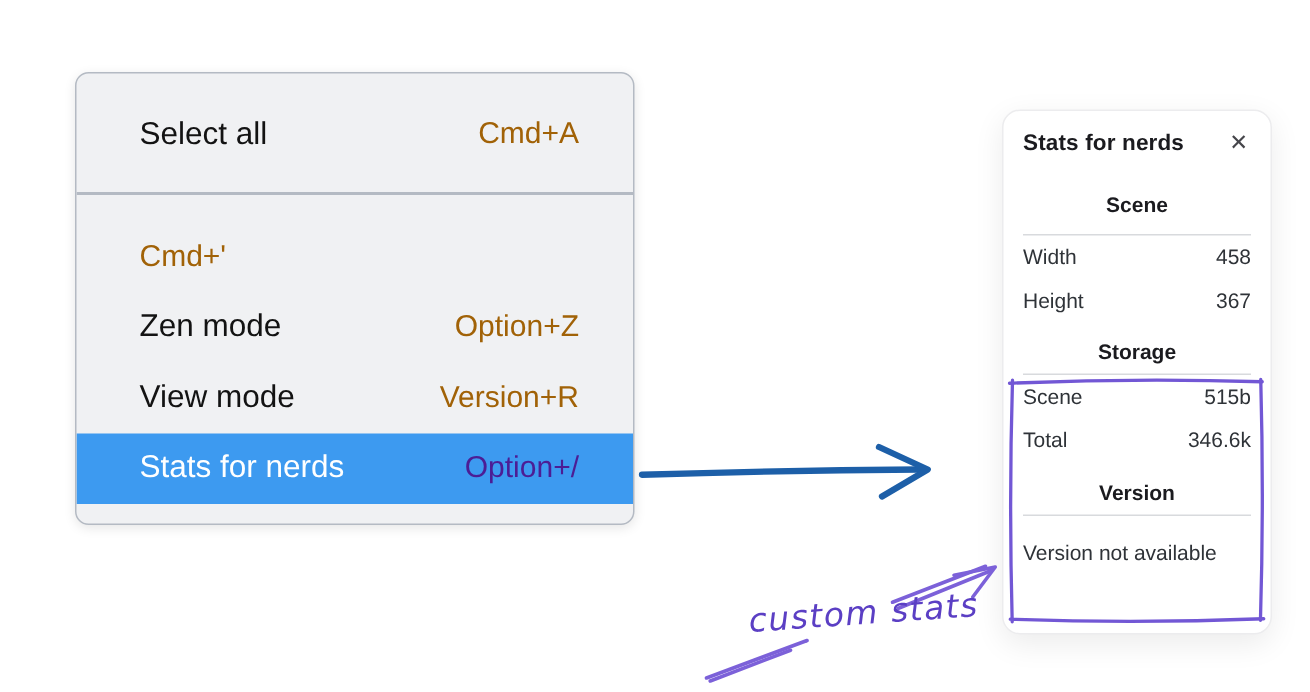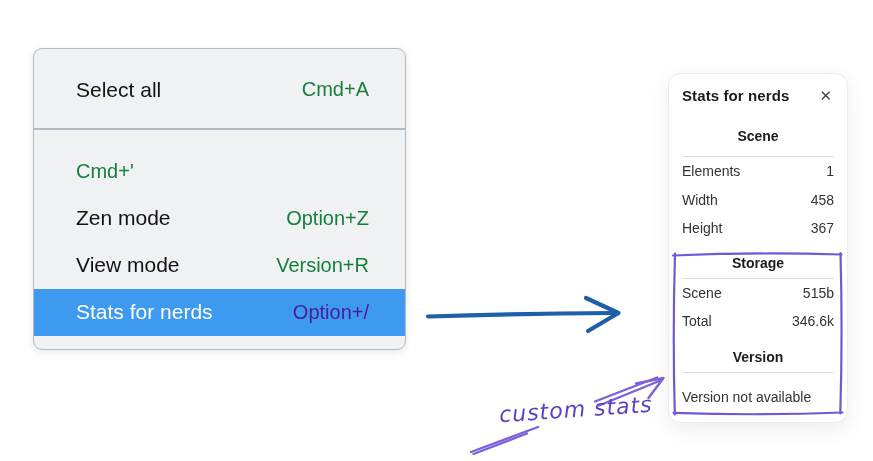--- a/index.html
+++ b/index.html
@@ -8,42 +8,42 @@
     font-family: "Liberation Sans", sans-serif;
     width: 873px; height: 461px;
     position: relative;
     overflow: hidden;
   }
   .stage { position: absolute; inset: 0; }
 
   
   .context-menu {
     position: absolute;
-    left: 33px; top: 48px;
+    left: 50px; top: 48px;
     width: 373px; height: 302px;
     background: #f0f1f3;
     border: 1.5px solid #b4bac3;
     border-radius: 9px;
     box-shadow: 0 2px 8px rgba(0,0,0,0.10);
     padding-top: 17px;
     overflow: hidden;
   }
   .menu-item {
     height: 47px;
     display: flex;
     align-items: center;
     justify-content: space-between;
     padding: 0 36px 0 42px;
     font-size: 21px;
     color: #131313;
     cursor: default;
   }
   .menu-item .shortcut {
     font-size: 20px;
-    color: #15803d;
+    color: #a16207;
   }
   .menu-item.highlighted {
     background: #3d9af0;
     color: #ffffff;
   }
   .menu-item.highlighted .shortcut {
     color: #4c1d95;
   }
   .menu-divider {
     height: 1.5px;
@@ -164,24 +164,20 @@
 
   <div class="stats-panel">
     <div class="stats-header">
       <span class="stats-title">Stats for nerds</span>
       <button class="stats-close">✕</button>
     </div>
 
     <div class="section-header scene">Scene</div>
     <div class="panel-divider first"></div>
     <div class="stat-row">
-      <span>Elements</span>
-      <span>1</span>
-    </div>
-    <div class="stat-row">
       <span>Width</span>
       <span>458</span>
     </div>
     <div class="stat-row">
       <span>Height</span>
       <span>367</span>
     </div>
 
     <div class="section-header storage">Storage</div>
     <div class="panel-divider"></div>

